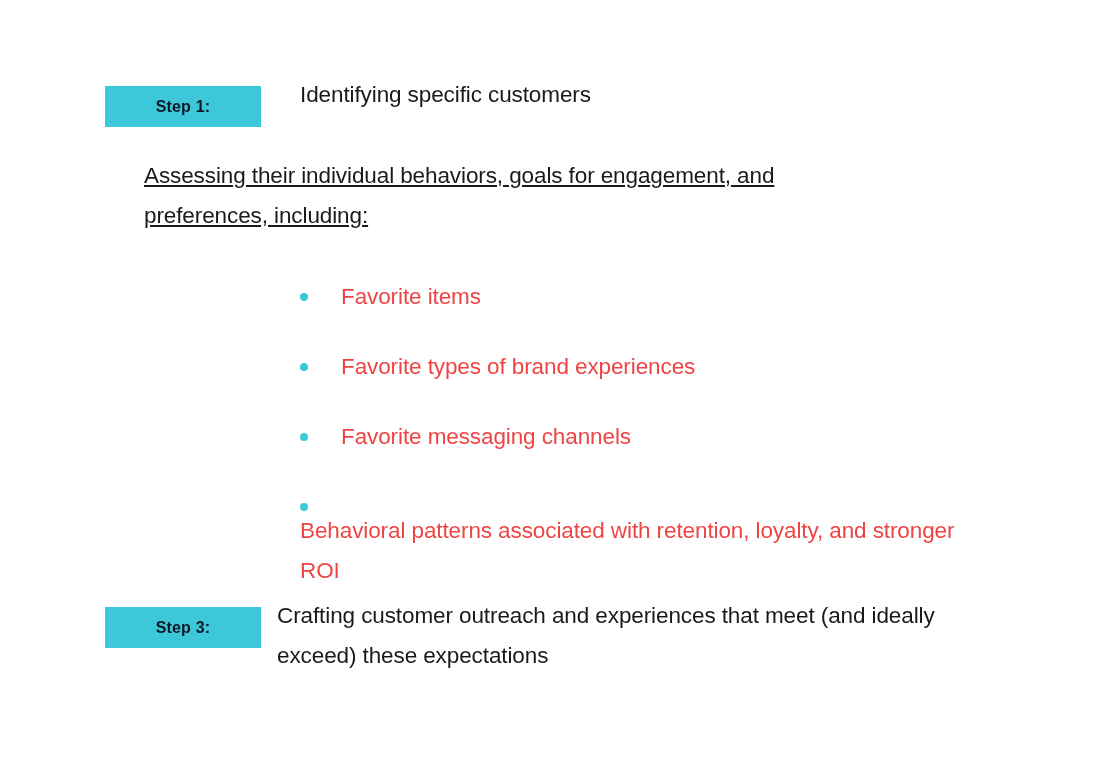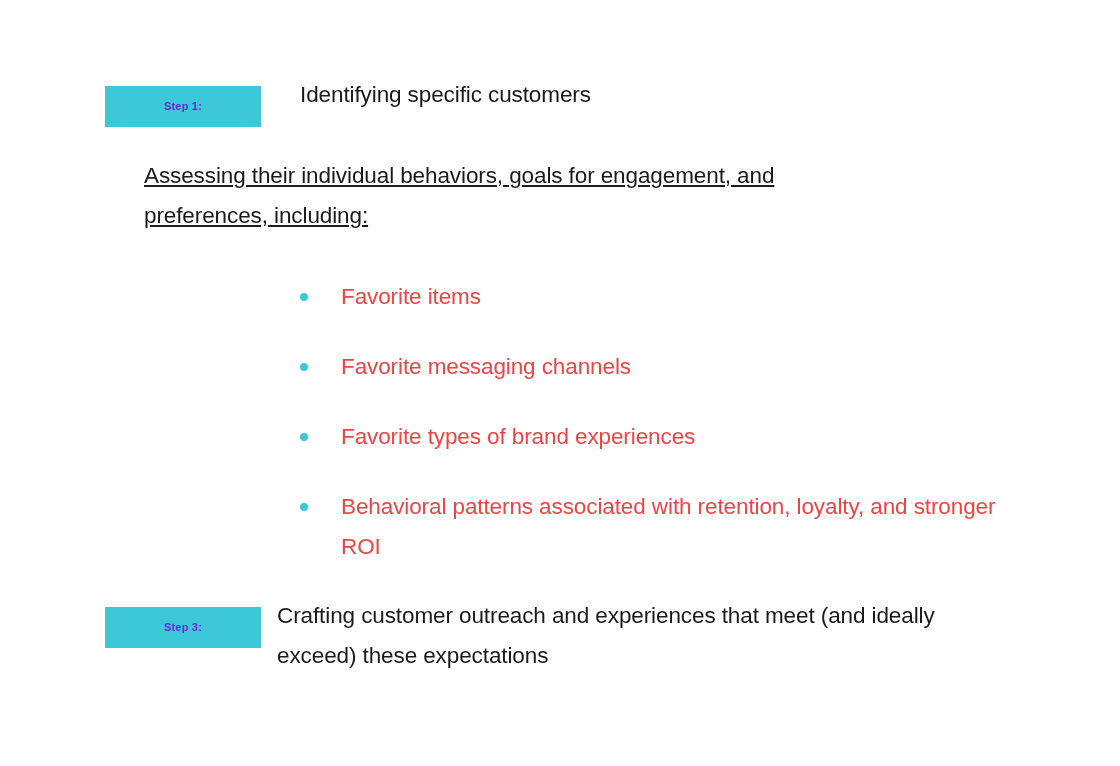--- a/index.html
+++ b/index.html
@@ -35,22 +35,22 @@
     flex: 0 0 auto;
     width: 156px;
     height: 41px;
     background: #3cc8d8;
     display: flex;
     align-items: center;
     justify-content: center;
   }
 
   .step-badge-label {
-    color: #6d28d9;
-    font-size: 11px;
+    color: #0f172a;
+    font-size: 16px;
     font-weight: bold;
     letter-spacing: 0.2px;
     line-height: 1;
   }
 
   .step-text {
     font-size: 22.5px;
     line-height: 40px;
     color: #1a1a1a;
     font-weight: 400;
@@ -74,21 +74,21 @@
     top: 277px;
     width: 760px;
   }
 
   .bullet-item {
     display: flex;
     align-items: flex-start;
     margin-bottom: 30px;
   }
 
-  .bullet-item:last-child { margin-bottom: 8px; }
+  .bullet-item:last-child { margin-bottom: 8px; flex-direction: column; }
 
   .bullet-dot {
     flex: 0 0 auto;
     width: 8px;
     height: 8px;
     border-radius: 50%;
     background: #3cc8d8;
     margin-top: 16px;
     margin-right: 33px;
   }
@@ -118,26 +118,26 @@
 
   <div class="bullet-list">
 
     <div class="bullet-item">
       <span class="bullet-dot"></span>
       <span class="bullet-text">Favorite items</span>
     </div>
 
     <div class="bullet-item">
       <span class="bullet-dot"></span>
-      <span class="bullet-text">Favorite messaging channels</span>
+      <span class="bullet-text">Favorite types of brand experiences</span>
     </div>
 
     <div class="bullet-item">
       <span class="bullet-dot"></span>
-      <span class="bullet-text">Favorite types of brand experiences</span>
+      <span class="bullet-text">Favorite messaging channels</span>
     </div>
 
     <div class="bullet-item">
       <span class="bullet-dot"></span>
       <span class="bullet-text" style="width:690px; display:inline-block;">Behavioral patterns associated with retention, loyalty, and stronger ROI</span>
     </div>
 
   </div>
 
   <div class="step-row" id="step-row-3">

